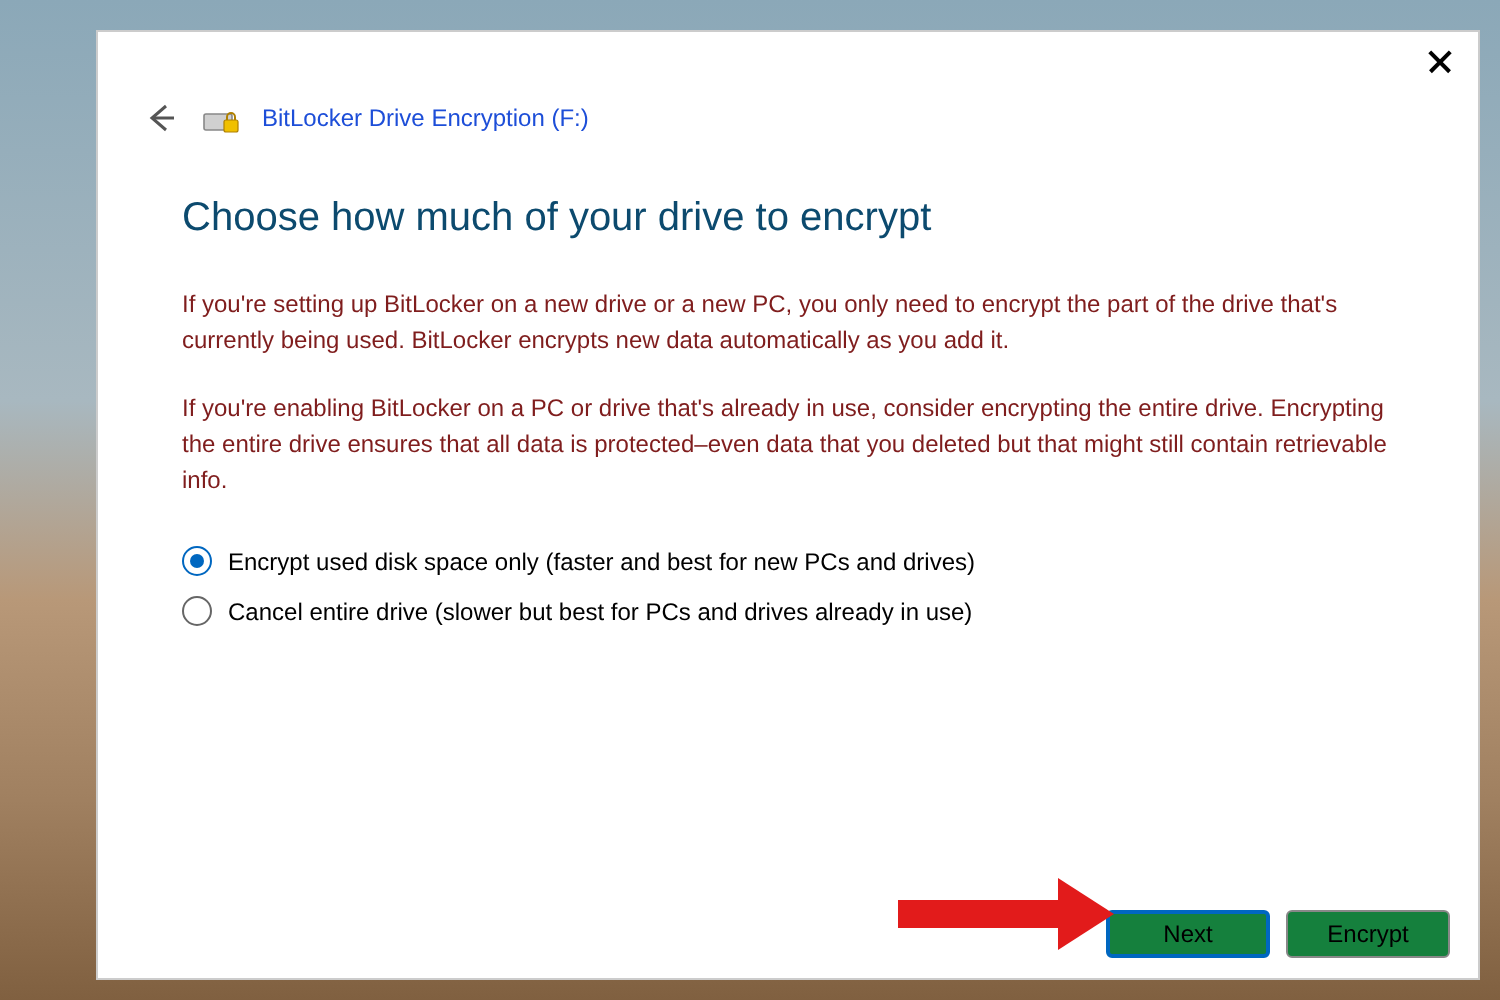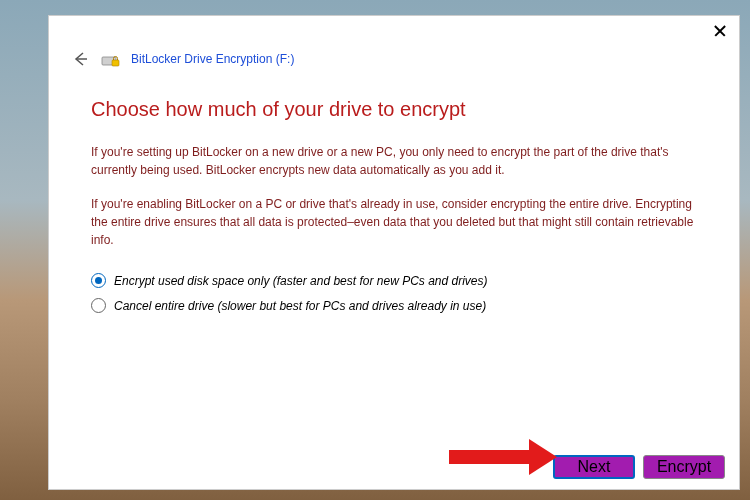--- a/index.html
+++ b/index.html
@@ -74,21 +74,21 @@
     .drive-icon svg { display: block; }
     .breadcrumb {
       font-size: 12px;
       color: #1d4ed8;
     }
     .content {
       padding: 28px 40px 20px 42px;
       flex: 1;
     }
     .heading {
-      color: #b91c1c;
+      color: #0c4a6e;
       font-size: 20px;
       font-weight: 400;
       margin-bottom: 22px;
     }
     .para {
       font-size: 12px;
       color: #7f1d1d;
       line-height: 1.5;
       margin-bottom: 16px;
     }
@@ -118,37 +118,36 @@
     .radio.selected::after {
       content: '';
       width: 7px;
       height: 7px;
       background: #0067c0;
       border-radius: 50%;
     }
     .radio-label {
       font-size: 12px;
       color: #000;
-      font-style: italic;
     }
     .footer {
       display: flex;
       justify-content: flex-end;
       align-items: center;
       padding: 10px 14px;
       gap: 8px;
       position: relative;
     }
     .btn {
       min-width: 82px;
       height: 24px;
-      background: #a21caf;
+      background: #15803d;
       border: 1px solid #888;
       border-radius: 3px;
-      font-size: 16px;
+      font-size: 12px;
       cursor: pointer;
       display: flex;
       align-items: center;
       justify-content: center;
     }
     .btn.primary {
       border: 2px solid #0067c0;
     }
     .arrow-annotation {
       position: absolute;

